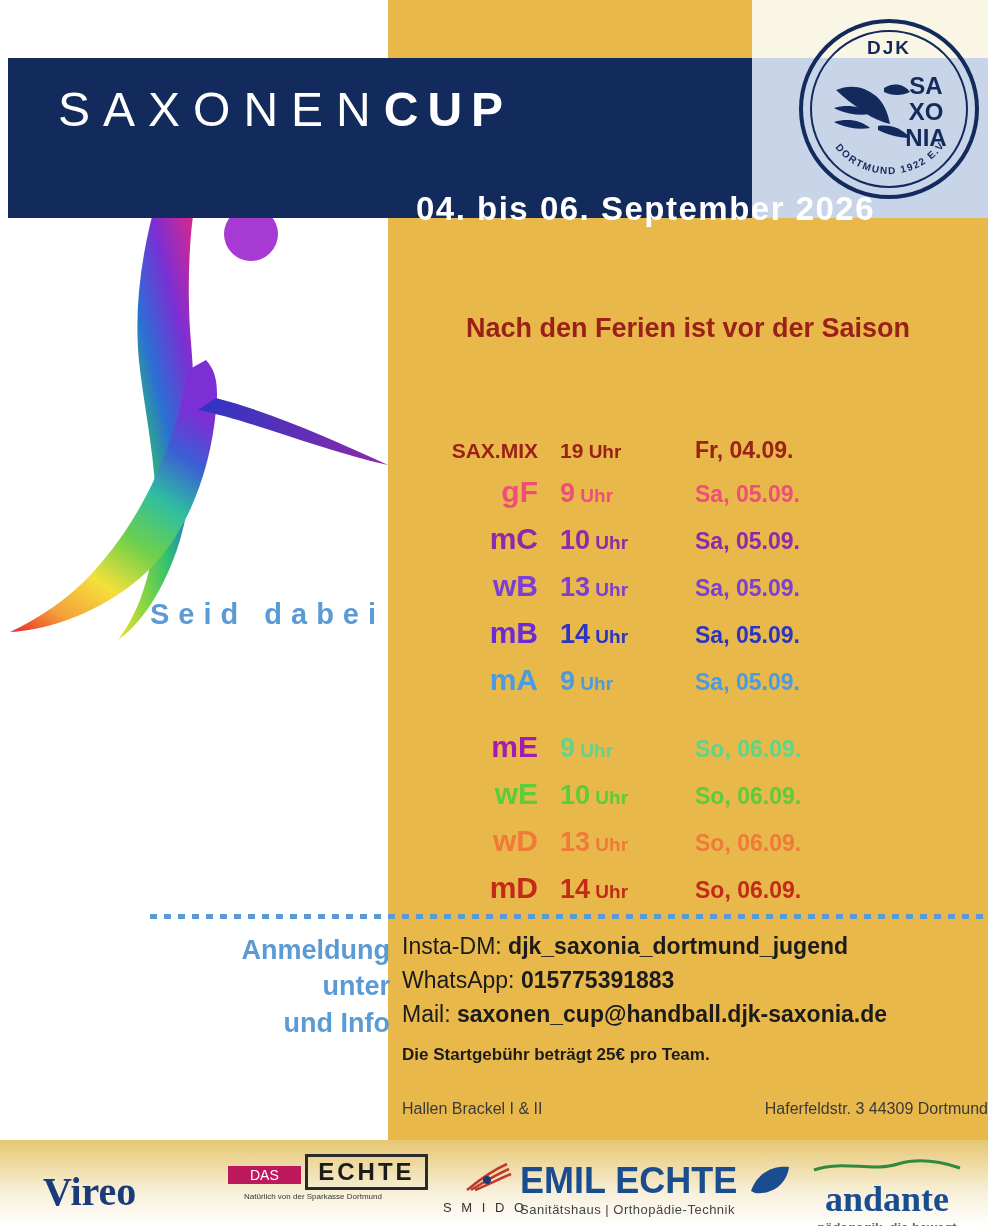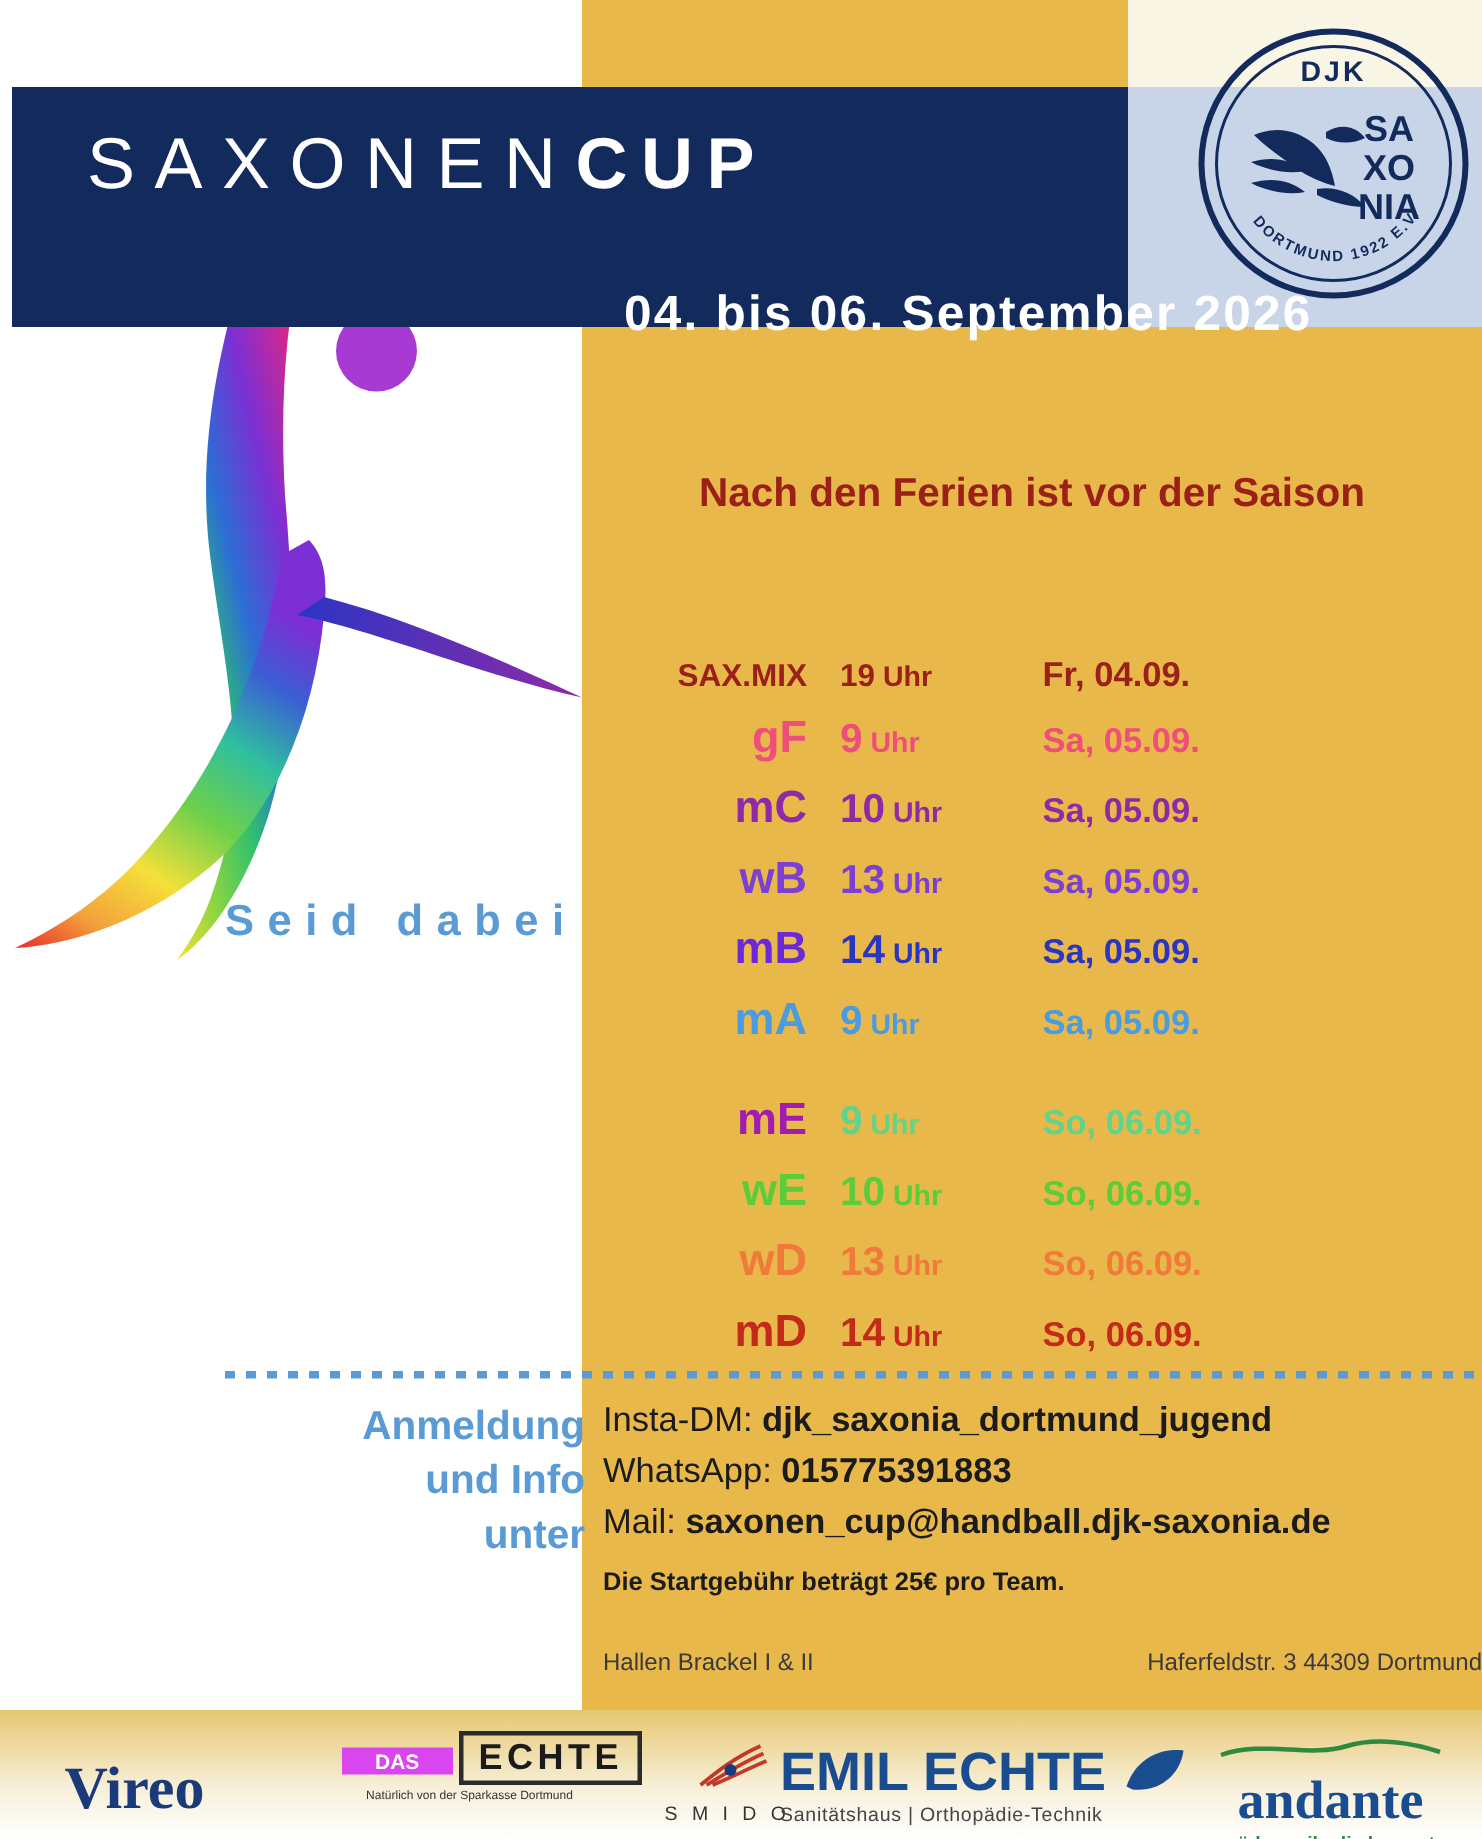--- a/index.html
+++ b/index.html
@@ -152,22 +152,22 @@
   }
   .sp-vireo {
     left: 43px; top: 1168px;
     font-size: 40px; font-weight: 700; color: #1a3a7a;
     font-family: "Liberation Serif", serif;
   }
   .sp-echte {
     left: 228px; top: 1152px; width: 170px; text-align: center;
   }
   .sp-echte .das {
-    display: inline-block; background: #d946ef; color: #fff;
-    font-size: 14px; font-weight: 700; padding: 1px 22px;
+    display: inline-block; background: #be185d; color: #fff;
+    font-size: 14px; font-weight: 400; padding: 1px 22px;
   }
   .sp-echte .echte {
     border: 3px solid #2b2b2b; display: inline-block;
     padding: 1px 10px; font-size: 24px; font-weight: 700;
     letter-spacing: 3px; color: #1b1b1b; margin-top: 2px;
   }
   .sp-echte .sub {
     font-size: 8px; color: #333; margin-top: 2px;
   }
   .sp-smido {
@@ -324,22 +324,22 @@
       <div class="col-cat cat-big" style="color: rgb(196, 42, 26);">mD</div>
       <div class="col-time" style="color: rgb(196, 42, 26);"><span class="time-big">14</span><span class="uhr"> Uhr</span></div>
       <div class="col-date" style="color: rgb(196, 42, 26);">So, 06.09.</div>
     </div>
   </div>
 
 <div class="divider"></div>
 
 <div class="anmeldung">
   <div>Anmeldung</div>
+  <div>unter</div>
   <div>und Info</div>
-  <div>unter</div>
 </div>
 
 <div class="contact">
   <div id="contact-lines">
       <div class="contact-line"><span class="lbl">Insta-DM:</span><span class="val">  djk_saxonia_dortmund_jugend</span></div>
       <div class="contact-line"><span class="lbl">WhatsApp:</span><span class="val">  015775391883</span></div>
       <div class="contact-line"><span class="lbl">Mail:</span><span class="val">  saxonen_cup@handball.djk-saxonia.de</span></div>
     </div>
   <div class="fee">Die Startgebühr beträgt 25€ pro Team.</div>
 </div>

